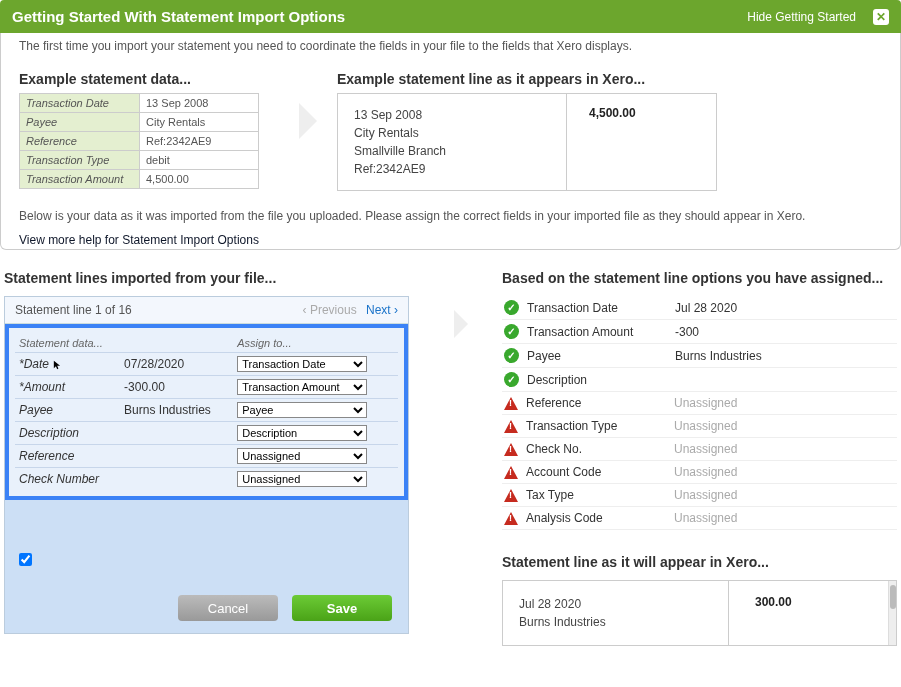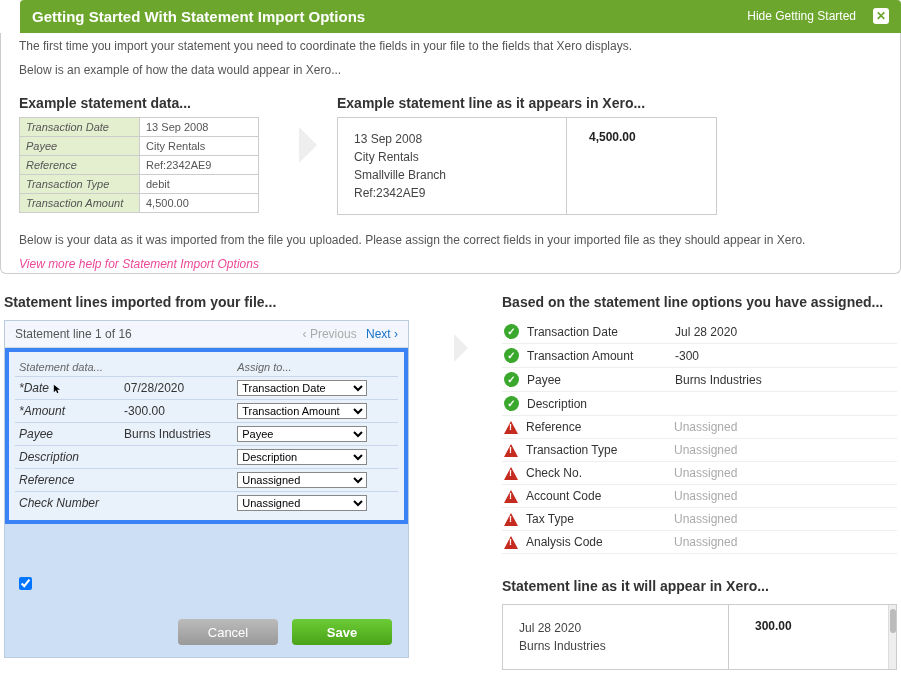--- a/index.html
+++ b/index.html
@@ -10,24 +10,23 @@
     font-size: 12px;
     color: #333;
     background: #fff;
     width: 901px;
   }
   .banner {
     background: #6ca62d;
     color: #fff;
     display: flex;
     justify-content: space-between;
-    align-items: flex-start;
+    align-items: center;
     padding: 8px 12px;
     border-radius: 4px 4px 0 0;
-    margin-left: 20px;
   }
   .banner h2 {
     margin: 0;
     font-size: 15px;
     font-weight: bold;
   }
   .banner .hide {
     font-size: 12px;
     display: flex;
     align-items: center;
@@ -47,21 +46,21 @@
     font-size: 12px;
   }
   .panel {
     border: 1px solid #ccc;
     border-top: none;
     border-radius: 0 0 6px 6px;
     padding: 2px 18px;
     margin-bottom: 20px;
   }
   .panel p { margin: 4px 0 10px; color: #555; font-size: 12px; }
-  .link-green { color: #ec4899; cursor: pointer; font-style: italic; }
+  .link-green { color: #0f172a; cursor: pointer; }
   .example-row { display: flex; align-items: flex-start; gap: 20px; }
   .example-left { width: 260px; }
   .example-left h3, .example-right h3 { font-size: 14px; margin: 8px 0 6px; }
   table.ex {
     border-collapse: collapse;
     width: 240px;
     font-size: 11px;
   }
   table.ex td, table.ex th {
     border: 1px solid #ccc;
@@ -266,21 +265,20 @@
 <div class="banner">
   <h2>Getting Started With Statement Import Options</h2>
   <div class="hide">
     <span>Hide Getting Started</span>
     <span class="close-icon">✕</span>
   </div>
 </div>
 
 <div class="panel">
   <p>The first time you import your statement you need to coordinate the fields in your file to the fields that Xero displays.</p>
-  <p>Below is an example of how the data would appear in Xero...</p>
 
   <div class="example-row">
     <div class="example-left">
       <h3>Example statement data...</h3>
       <table class="ex">
         <tbody>
             <tr>
               <th>Transaction Date</th>
               <td>13 Sep 2008</td>
             </tr>

